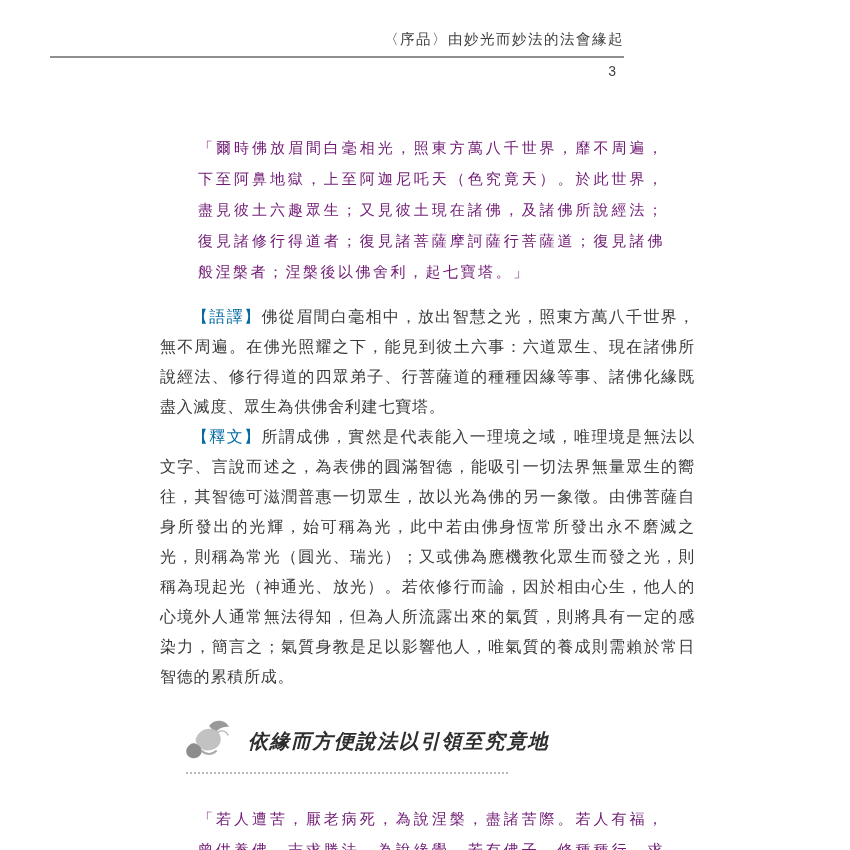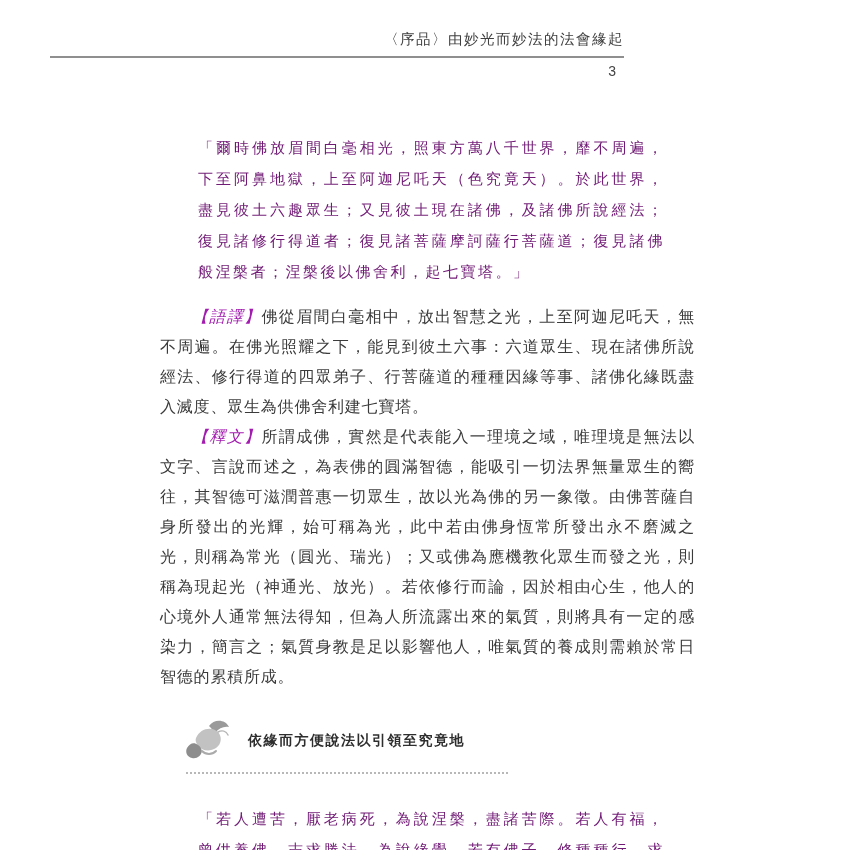--- a/index.html
+++ b/index.html
@@ -66,41 +66,41 @@
   .body-para {
     margin: 0;
     font-size: 16px;
     line-height: 30px;
     letter-spacing: 0.8px;
     text-indent: 2em;
     text-align: justify;
     color: #3b3b3b;
   }
   .body-para .tag {
-    color: #a21caf;
-    font-style: italic;
+    color: #0369a1;
   }
   
   .section-row {
     display: flex;
     align-items: center;
     gap: 14px;
     width: 322px;
     margin: 26px 0 0 26px;
     padding-bottom: 8px;
     border-bottom: 2px dotted #b8b8b8;
   }
   .section-row h2 {
     margin: 0;
     font-family: "Liberation Sans", "DejaVu Sans", sans-serif;
-    font-size: 14px;
+    font-size: 20px;
     font-weight: bold;
     letter-spacing: 1.5px;
     color: #2e2e2e;
     white-space: nowrap;
+    font-style: italic;
   }
   .ornament {
     flex: 0 0 auto;
     width: 52px;
     height: 46px;
     margin-left: -4px;
   }
   .after-heading { height: 30px; }
 </style>
 </head>
@@ -111,21 +111,21 @@
   <div class="running-head">
     <div class="title">〈序品〉由妙光而妙法的法會緣起</div>
     <div class="rule"></div>
     <div class="folio">3</div>
   </div>
 
   <div class="main-col">
 
     <blockquote class="sutra-quote">「爾時佛放眉間白毫相光，照東方萬八千世界，靡不周遍，下至阿鼻地獄，上至阿迦尼吒天（色究竟天）。於此世界，盡見彼土六趣眾生；又見彼土現在諸佛，及諸佛所說經法；復見諸修行得道者；復見諸菩薩摩訶薩行菩薩道；復見諸佛般涅槃者；涅槃後以佛舍利，起七寶塔。」</blockquote>
 
-    <p class="body-para"><span class="tag">【語譯】</span><span>佛從眉間白毫相中，放出智慧之光，上至阿迦尼吒天，無不周遍。在佛光照耀之下，能見到彼土六事：六道眾生、現在諸佛所說經法、修行得道的四眾弟子、行菩薩道的種種因緣等事、諸佛化緣既盡入滅度、眾生為供佛舍利建七寶塔。</span></p>
+    <p class="body-para"><span class="tag">【語譯】</span><span>佛從眉間白毫相中，放出智慧之光，照東方萬八千世界，無不周遍。在佛光照耀之下，能見到彼土六事：六道眾生、現在諸佛所說經法、修行得道的四眾弟子、行菩薩道的種種因緣等事、諸佛化緣既盡入滅度、眾生為供佛舍利建七寶塔。</span></p>
 
     <p class="body-para"><span class="tag">【釋文】</span><span>所謂成佛，實然是代表能入一理境之域，唯理境是無法以文字、言說而述之，為表佛的圓滿智德，能吸引一切法界無量眾生的嚮往，其智德可滋潤普惠一切眾生，故以光為佛的另一象徵。由佛菩薩自身所發出的光輝，始可稱為光，此中若由佛身恆常所發出永不磨滅之光，則稱為常光（圓光、瑞光）；又或佛為應機教化眾生而發之光，則稱為現起光（神通光、放光）。若依修行而論，因於相由心生，他人的心境外人通常無法得知，但為人所流露出來的氣質，則將具有一定的感染力，簡言之；氣質身教是足以影響他人，唯氣質的養成則需賴於常日智德的累積所成。</span></p>
 
     <div class="section-row">
       <svg class="ornament" viewBox="0 0 52 46" xmlns="http://www.w3.org/2000/svg" aria-hidden="true">
         <path d="M27 8 C32 1 43 1 47 9 C42 8 37 10 33 15 C31 12 29 10 27 8 Z" fill="#9a9a9a"></path>
         <path d="M14 20 C18 10 30 8 36 14 C40 18 40 26 34 30 C28 34 20 33 16 28 C14 25 13 22 14 20 Z" fill="#c2c2c2"></path>
         <path d="M16 27 C12 24 8 25 5 30 C3 34 5 39 10 40 C15 41 19 38 20 33 C19 30 18 28 16 27 Z" fill="#8d8d8d"></path>
         <path d="M20 33 C24 37 30 37 34 33" stroke="#aaaaaa" stroke-width="2" fill="none" stroke-linecap="round"></path>
         <path d="M36 14 C40 12 44 13 46 17" stroke="#b5b5b5" stroke-width="1.5" fill="none" stroke-linecap="round"></path>

